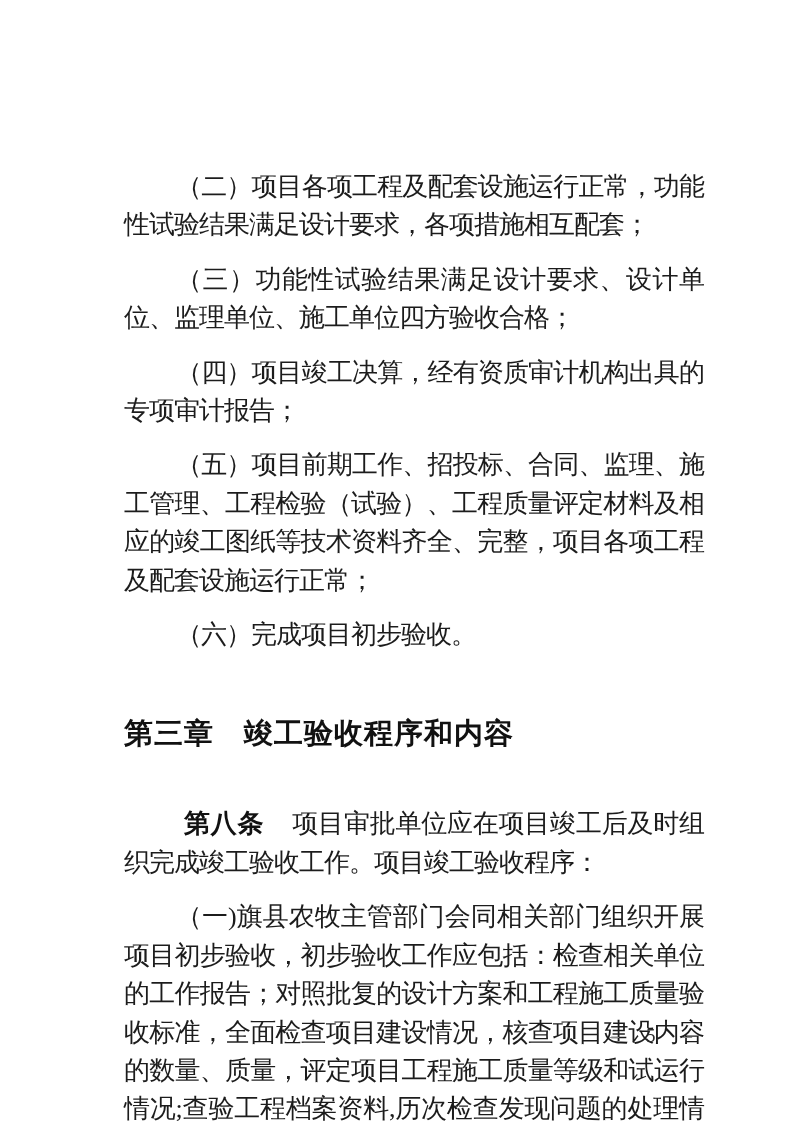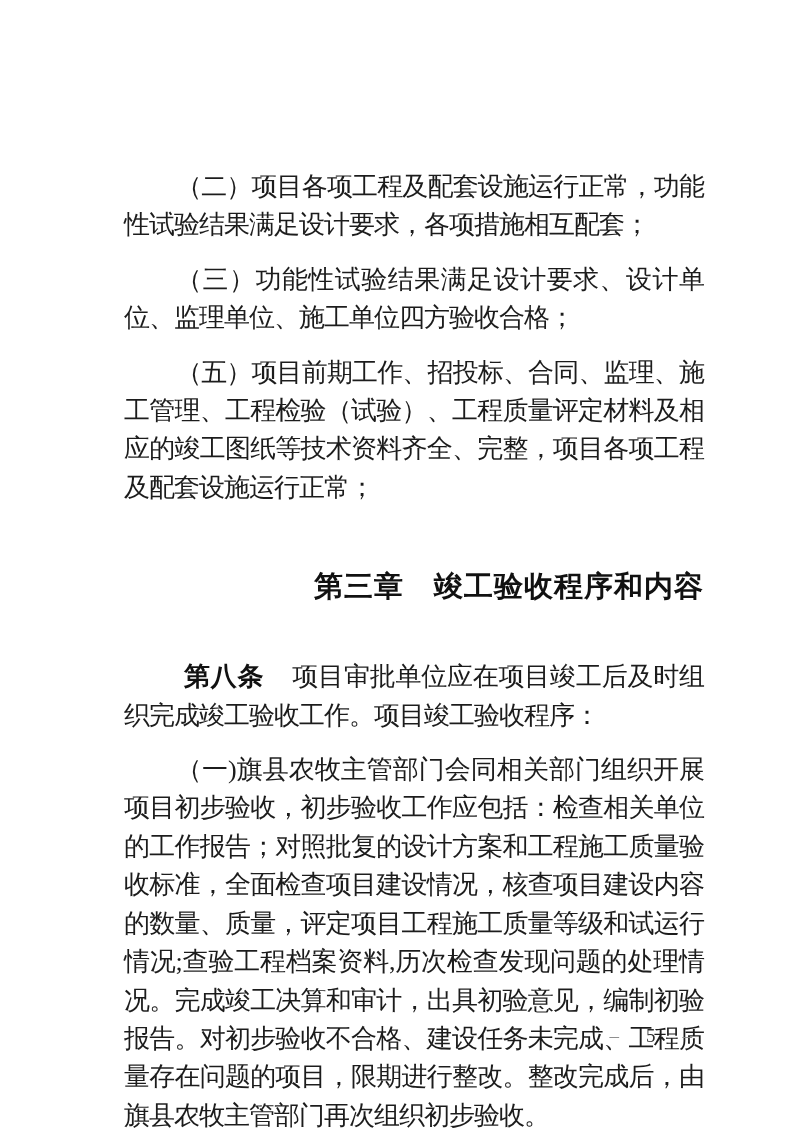--- a/index.html
+++ b/index.html
@@ -30,21 +30,21 @@
     text-justify: inter-ideograph;
     text-indent: 2em;
     word-break: break-all;
   }
   .chapter-heading {
     font-family: "Liberation Sans", "DejaVu Sans", sans-serif;
     font-weight: bold;
     font-size: 29px;
     line-height: 38px;
     letter-spacing: 1px;
-    text-align: right;
+    text-align: left;
     color: #111111;
     margin: 44px 0 36px 0;
   }
   .article-lead {
     font-family: "Liberation Sans", "DejaVu Sans", sans-serif;
     font-weight: bold;
     color: #111111;
     margin-right: 12px;
     letter-spacing: 0;
   }
@@ -61,21 +61,23 @@
   .page-number .num  { color: #2e2e2e; margin: 0 11px; }
 </style>
 </head>
 <body>
 
 <div class="page">
 
   <section class="doc-body">
       <p class="body-para">（二）项目各项工程及配套设施运行正常，功能性试验结果满足设计要求，各项措施相互配套；</p>
       <p class="body-para">（三）功能性试验结果满足设计要求、设计单位、监理单位、施工单位四方验收合格；</p>
+      <p class="body-para">（四）项目竣工决算，经有资质审计机构出具的专项审计报告；</p>
       <p class="body-para">（五）项目前期工作、招投标、合同、监理、施工管理、工程检验（试验）、工程质量评定材料及相应的竣工图纸等技术资料齐全、完整，项目各项工程及配套设施运行正常；</p>
+      <p class="body-para">（六）完成项目初步验收。</p>
       <h2 class="chapter-heading">第三章　竣工验收程序和内容</h2>
       <p class="body-para"><span class="article-lead">第八条</span><span>项目审批单位应在项目竣工后及时组织完成竣工验收工作。项目竣工验收程序：</span></p>
       <p class="body-para">（一)旗县农牧主管部门会同相关部门组织开展项目初步验收，初步验收工作应包括：检查相关单位的工作报告；对照批复的设计方案和工程施工质量验收标准，全面检查项目建设情况，核查项目建设内容的数量、质量，评定项目工程施工质量等级和试运行情况;查验工程档案资料,历次检查发现问题的处理情况。完成竣工决算和审计，出具初验意见，编制初验报告。对初步验收不合格、建设任务未完成、工程质量存在问题的项目，限期进行整改。整改完成后，由旗县农牧主管部门再次组织初步验收。</p>
     </section>
 
   <div class="page-number">
     <span class="dash">–</span><span class="num">5</span><span class="dash">–</span>
   </div>
 
 </div>

